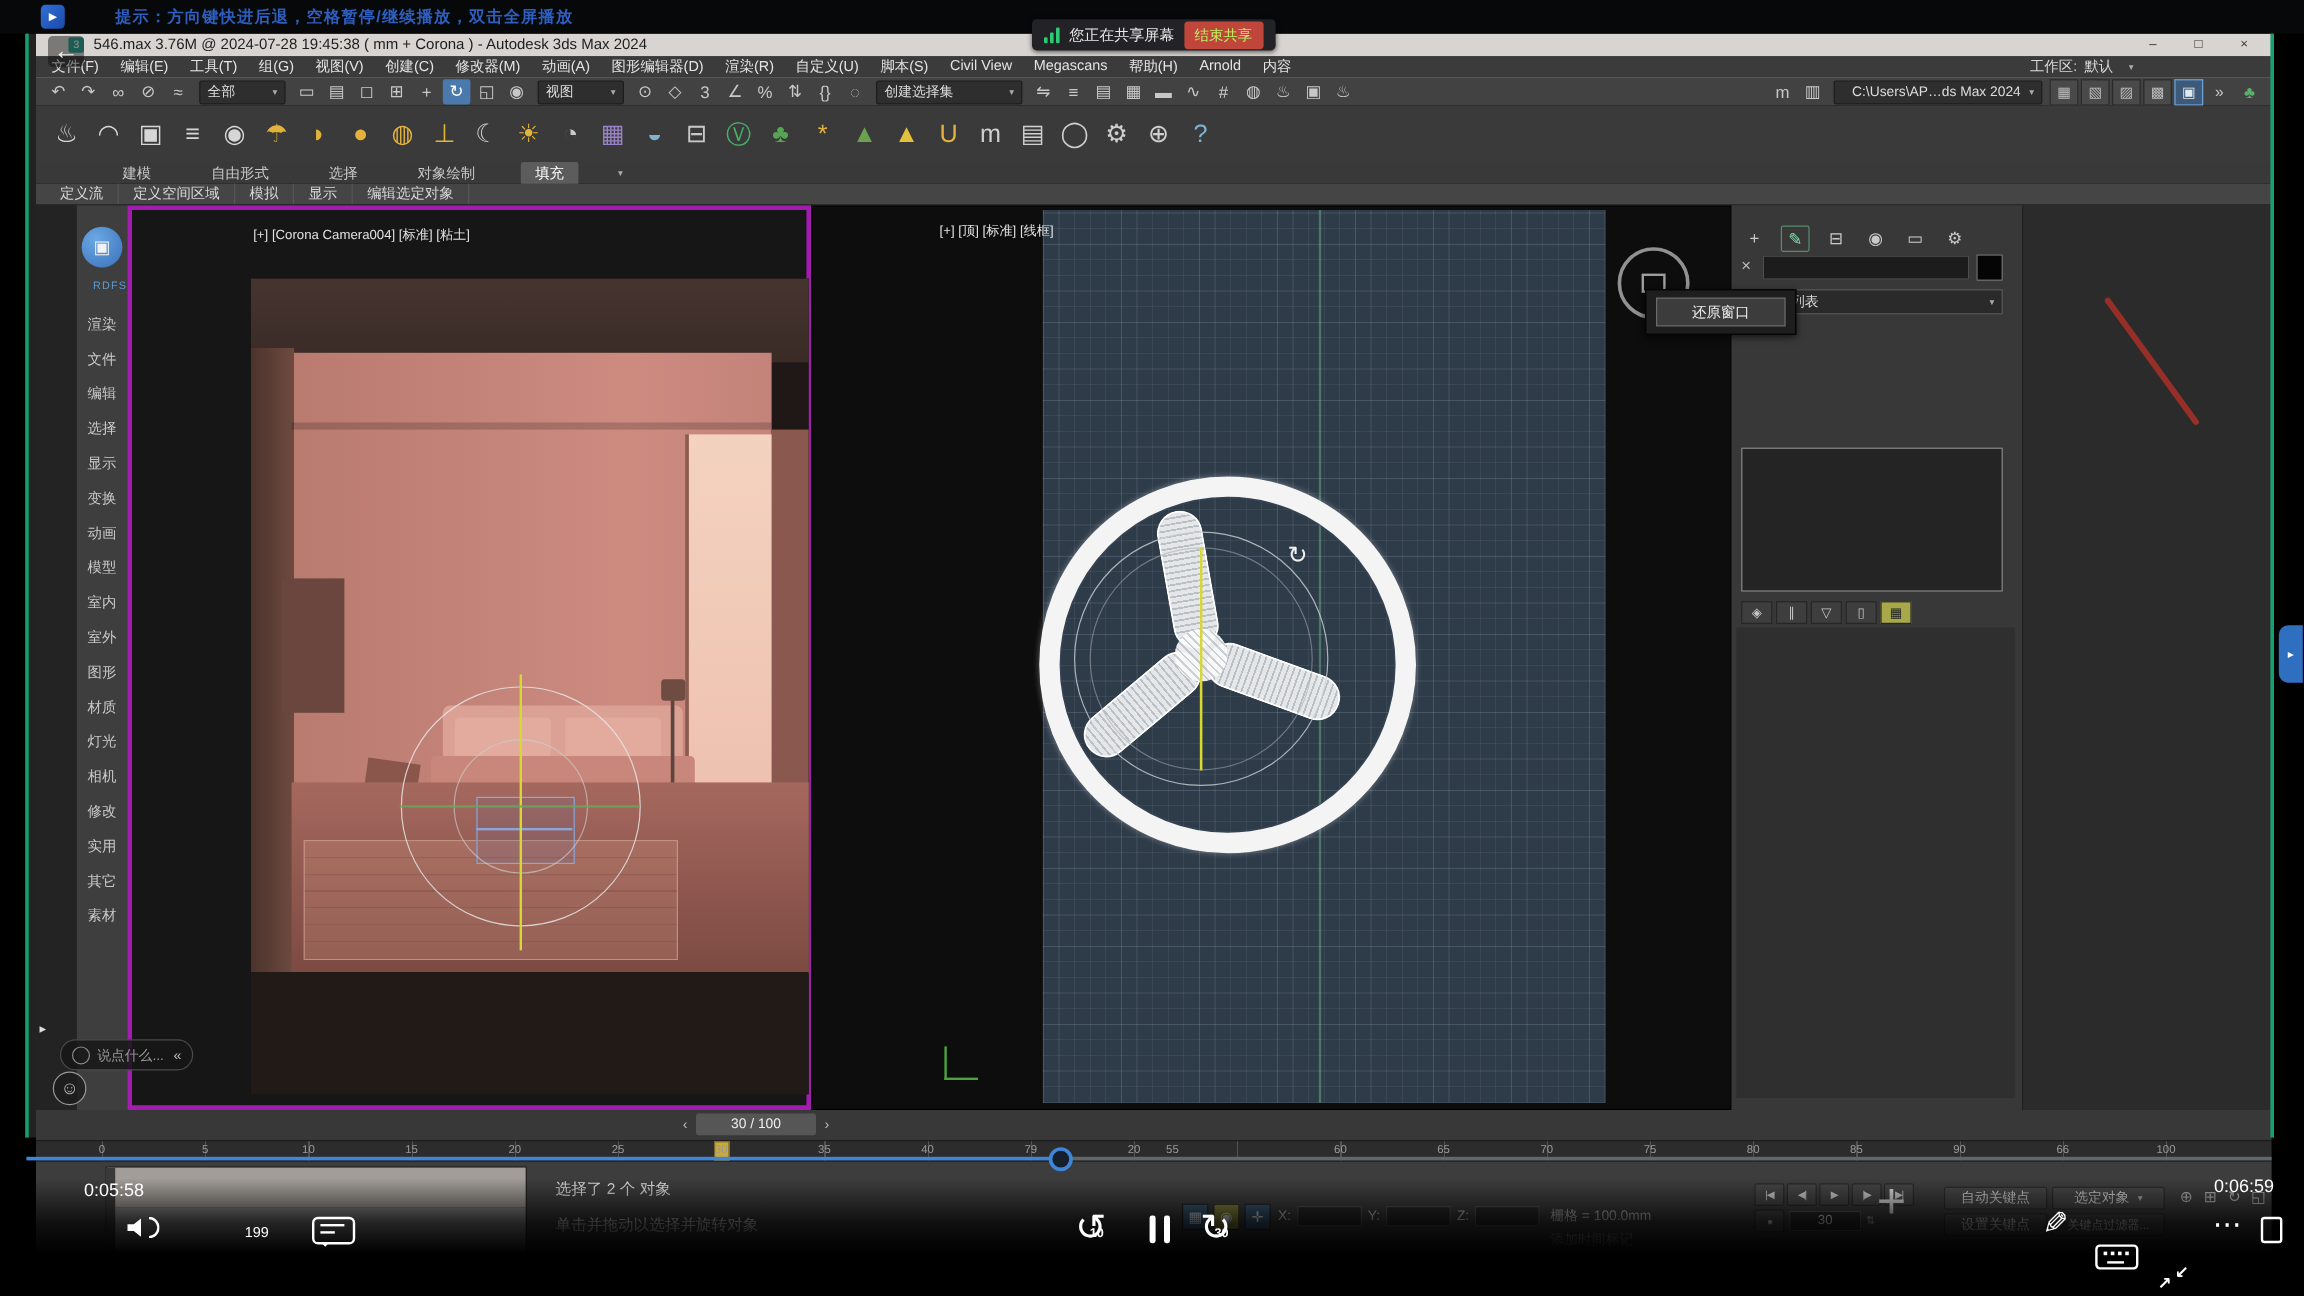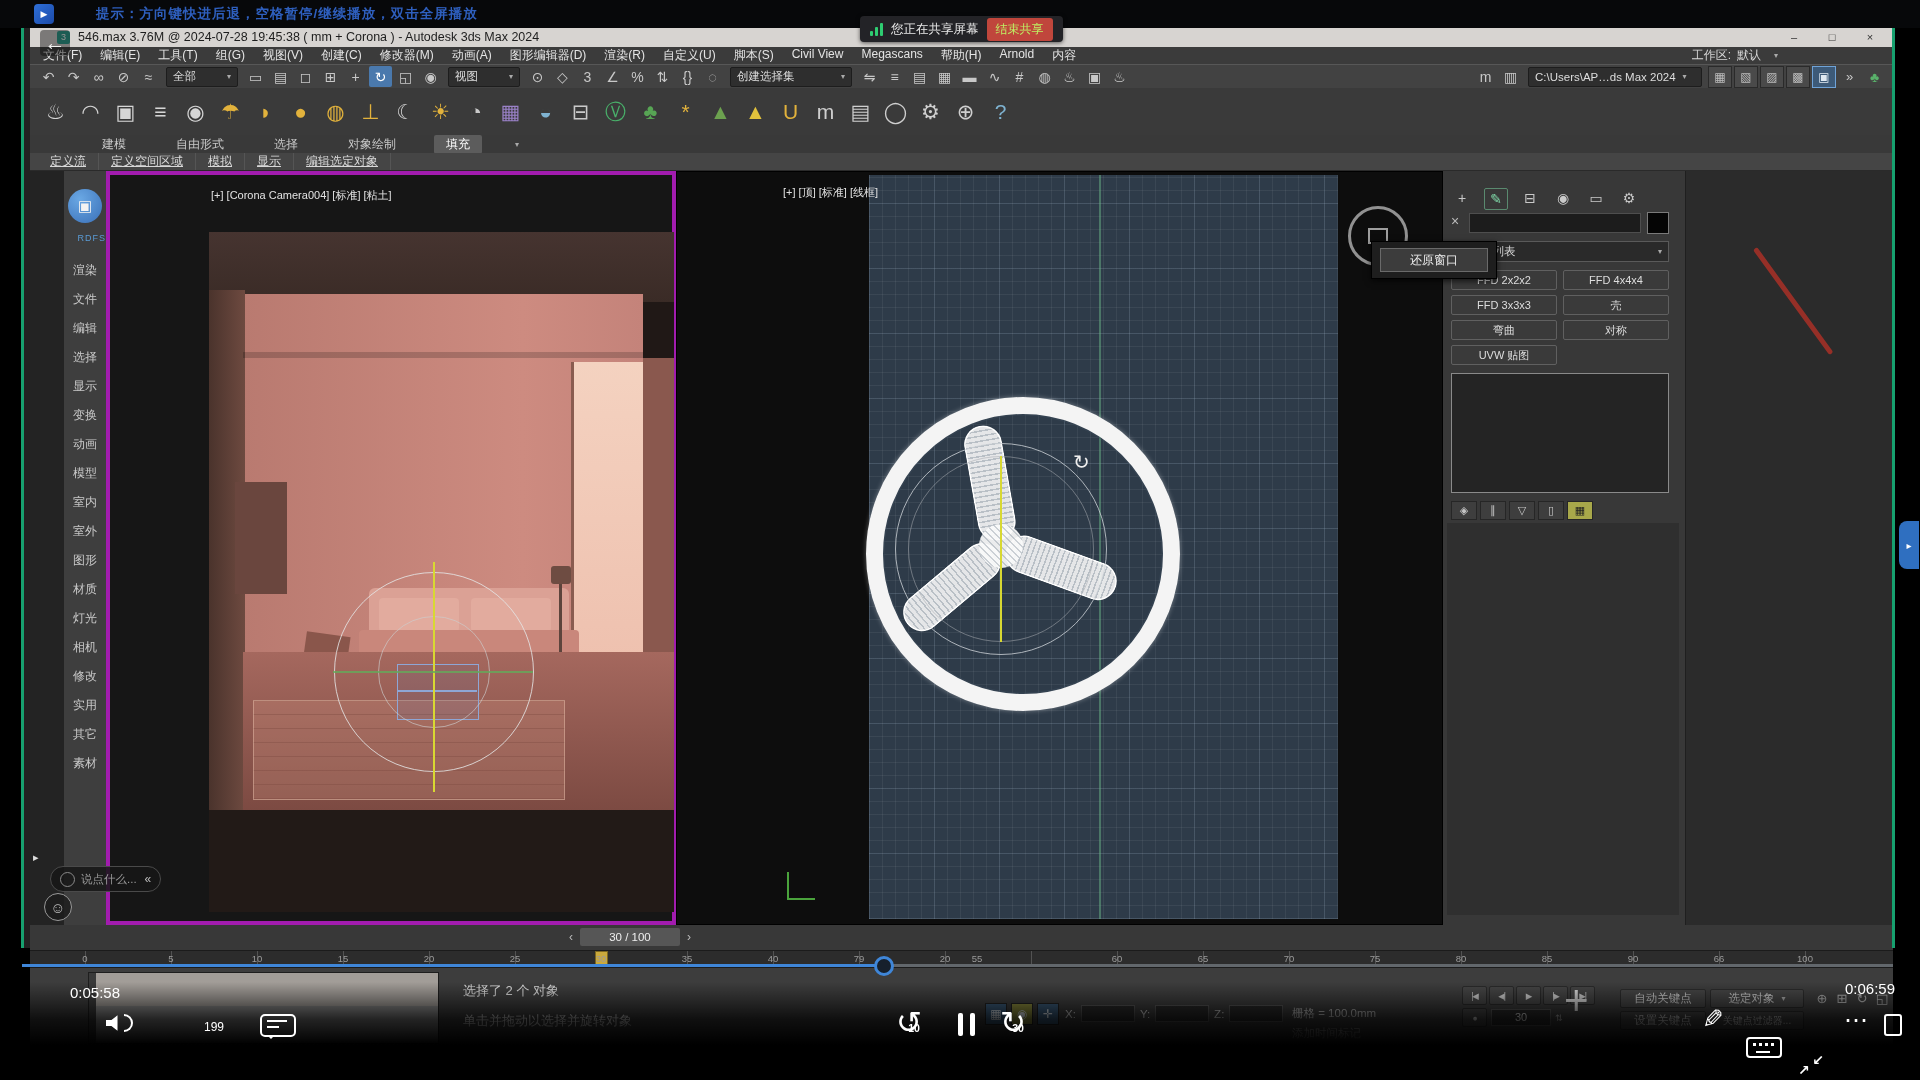--- a/index.html
+++ b/index.html
@@ -67,21 +67,21 @@
   .caret{color:#aaa;font-size:8px;margin-left:7px;}
   .grp{display:flex;align-items:center;flex:none;}
   .tb-right{margin-left:auto;display:flex;align-items:center;flex:none;}
   .layoutbox{width:22px;height:20px;border:1px solid #2a2a2a;background:#4a4a4a;color:#bdbdbd;font-size:12px;display:inline-flex;align-items:center;justify-content:center;margin:0 1px;}
   .toolbar2{position:absolute;left:30px;top:88px;width:1863px;height:47px;background:#3a3a3a;z-index:5;display:flex;align-items:center;padding:0 8px;box-sizing:border-box;}
   .tbi2{width:33px;height:34px;display:inline-flex;align-items:center;justify-content:center;font-size:21px;flex:none;margin:0 1px;border-radius:3px;}
   .ribbontabs{position:absolute;left:30px;top:135px;width:1863px;height:18px;background:#393939;z-index:5;display:flex;align-items:center;padding-left:60px;box-sizing:border-box;gap:26px;}
   .rtab{font-size:12px;color:#c9c9c9;padding:1px 12px;white-space:nowrap;}
   .rtab.active{background:#5c5c5c;color:#fff;border-radius:2px;}
   .ribbonpanels{position:absolute;left:30px;top:153px;width:1863px;height:18px;background:#454545;border-bottom:1px solid #2a2a2a;z-index:5;display:flex;align-items:center;padding-left:8px;box-sizing:border-box;}
-  .rpanel{font-size:12px;color:#d8d8d8;padding:0 12px;border-right:1px solid #555;white-space:nowrap;text-decoration:underline;}
+  .rpanel{font-size:12px;color:#d8d8d8;padding:0 12px;border-right:1px solid #555;white-space:nowrap;}
   
   .workzone{position:absolute;left:30px;top:171px;width:1863px;height:754px;background:#191919;z-index:1;}
   .leftcol{position:absolute;left:0;top:0;width:34px;height:754px;background:#232323;}
   .sidebar{position:absolute;left:34px;top:0;width:42px;height:754px;background:#3e3e3e;}
   .side-logo{position:absolute;left:4px;top:18px;width:34px;height:34px;border-radius:50%;background:radial-gradient(circle at 35% 30%,#6aa8e4,#3a70b8);color:#f2f2f2;font-size:15px;display:flex;align-items:center;justify-content:center;}
   .side-logo-text{position:absolute;left:0;top:62px;width:42px;text-align:right;font-size:9px;color:#5a9bd4;letter-spacing:1px;}
   .side-items{position:absolute;left:0;top:85px;width:42px;}
   .side-item{height:29px;display:flex;align-items:center;justify-content:center;color:#c9c9c9;font-size:12px;white-space:nowrap;}
   .vp{position:absolute;top:0;height:754px;}
   .vplabel{position:absolute;font-size:11px;color:#e2e2e2;z-index:6;white-space:nowrap;}
@@ -253,21 +253,21 @@
         <span class="tbi">◍</span>
         <span class="tbi">♨</span>
         <span class="tbi">▣</span>
         <span class="tbi">♨</span>
       </span>
     <span class="tb-right">
       <span class="grp" id="tb1m">
           <span class="tbi">m</span>
           <span class="tbi">▥</span>
         </span>
-      <span class="combo" style="width:160px;justify-content:flex-start">
+      <span class="combo" style="width:160px;justify-content:flex-end">
           <span style="overflow:hidden;white-space:nowrap">C:\Users\AP…ds Max 2024</span>
           <span class="caret">▾</span>
         </span>
       <span class="grp" id="tb1l">
           <span class="layoutbox">▦</span>
           <span class="layoutbox">▧</span>
           <span class="layoutbox">▨</span>
           <span class="layoutbox">▩</span>
         </span>
       <span class="layoutbox" style="border-color:#6fa3d8;background:#3d5a78;color:#dfe9f2">▣</span>
@@ -416,30 +416,20 @@
             <span class="cptab">▭</span>
             <span class="cptab">⚙</span>
           </div>
         <span class="cp-close">×</span>
         <div class="namefield"></div>
         <div class="swatch"></div>
         <div class="dropdown">
           <span>修改器列表</span>
             <span class="caret">▾</span>
         </div>
-        <div class="modgrid" id="mod-grid">
-            <button class="modbtn">FFD 2x2x2</button>
-            <button class="modbtn">FFD 4x4x4</button>
-            <button class="modbtn">FFD 3x3x3</button>
-            <button class="modbtn">壳</button>
-            <button class="modbtn">弯曲</button>
-            <button class="modbtn">对称</button>
-            <button class="modbtn">UVW 贴图</button>
-            <span class="modspacer"></span>
-          </div>
         <div class="stackbox"></div>
         <div class="stacktools" id="stack-tools">
             <span class="stool">◈</span>
             <span class="stool">∥</span>
             <span class="stool">▽</span>
             <span class="stool">▯</span>
             <span class="stool active">▦</span>
           </div>
         <div class="paramsarea"></div>
       </div>

